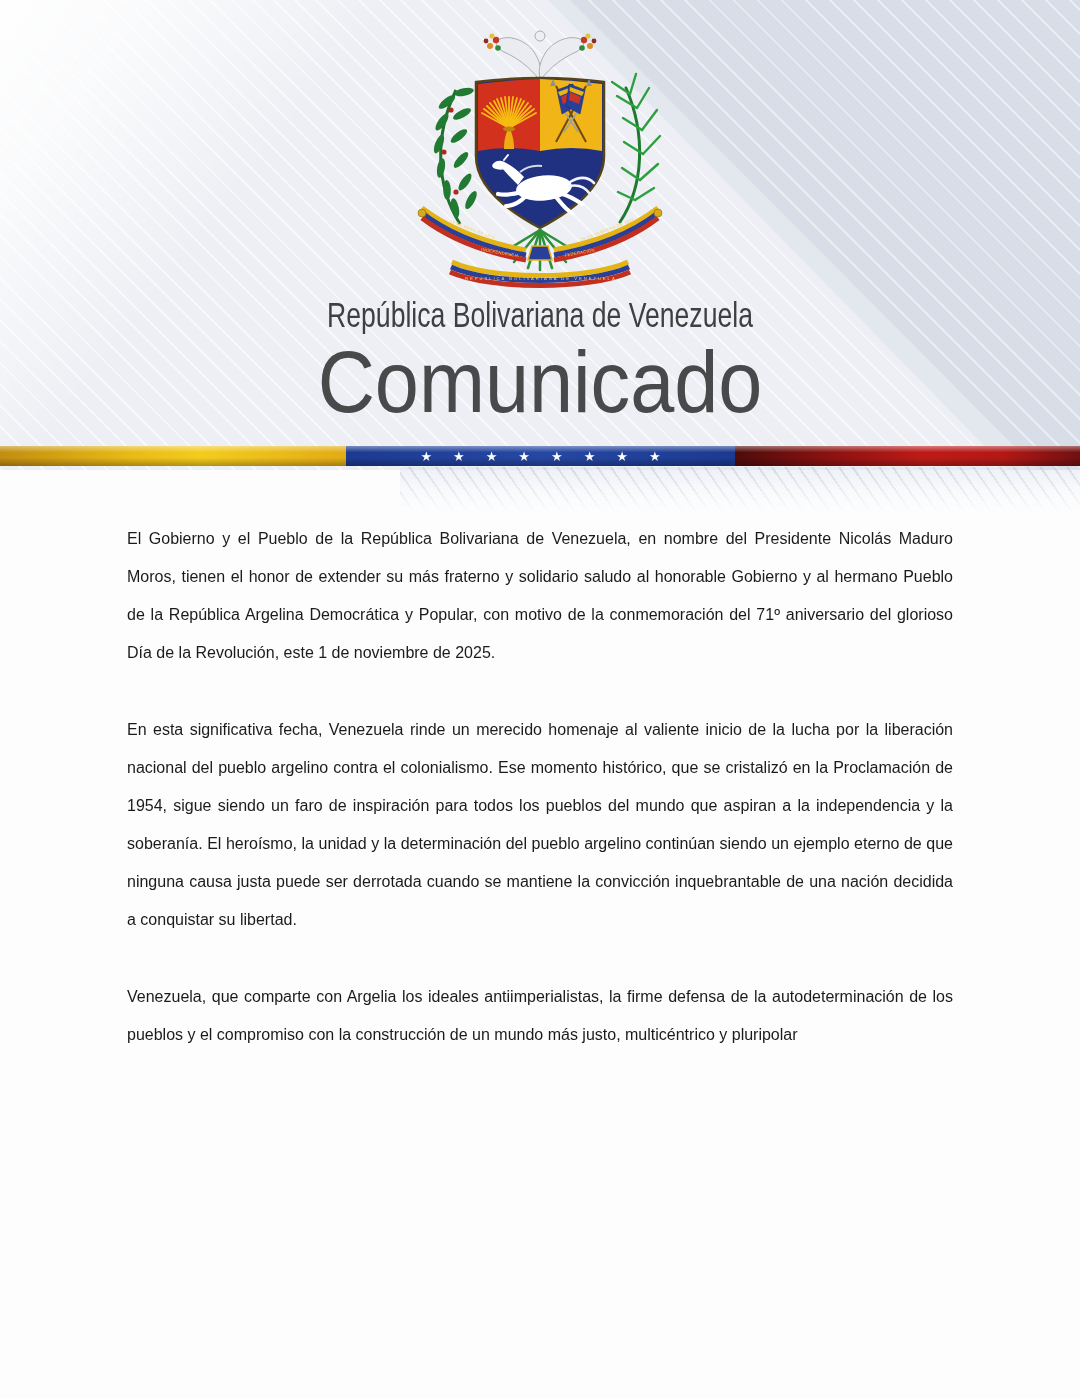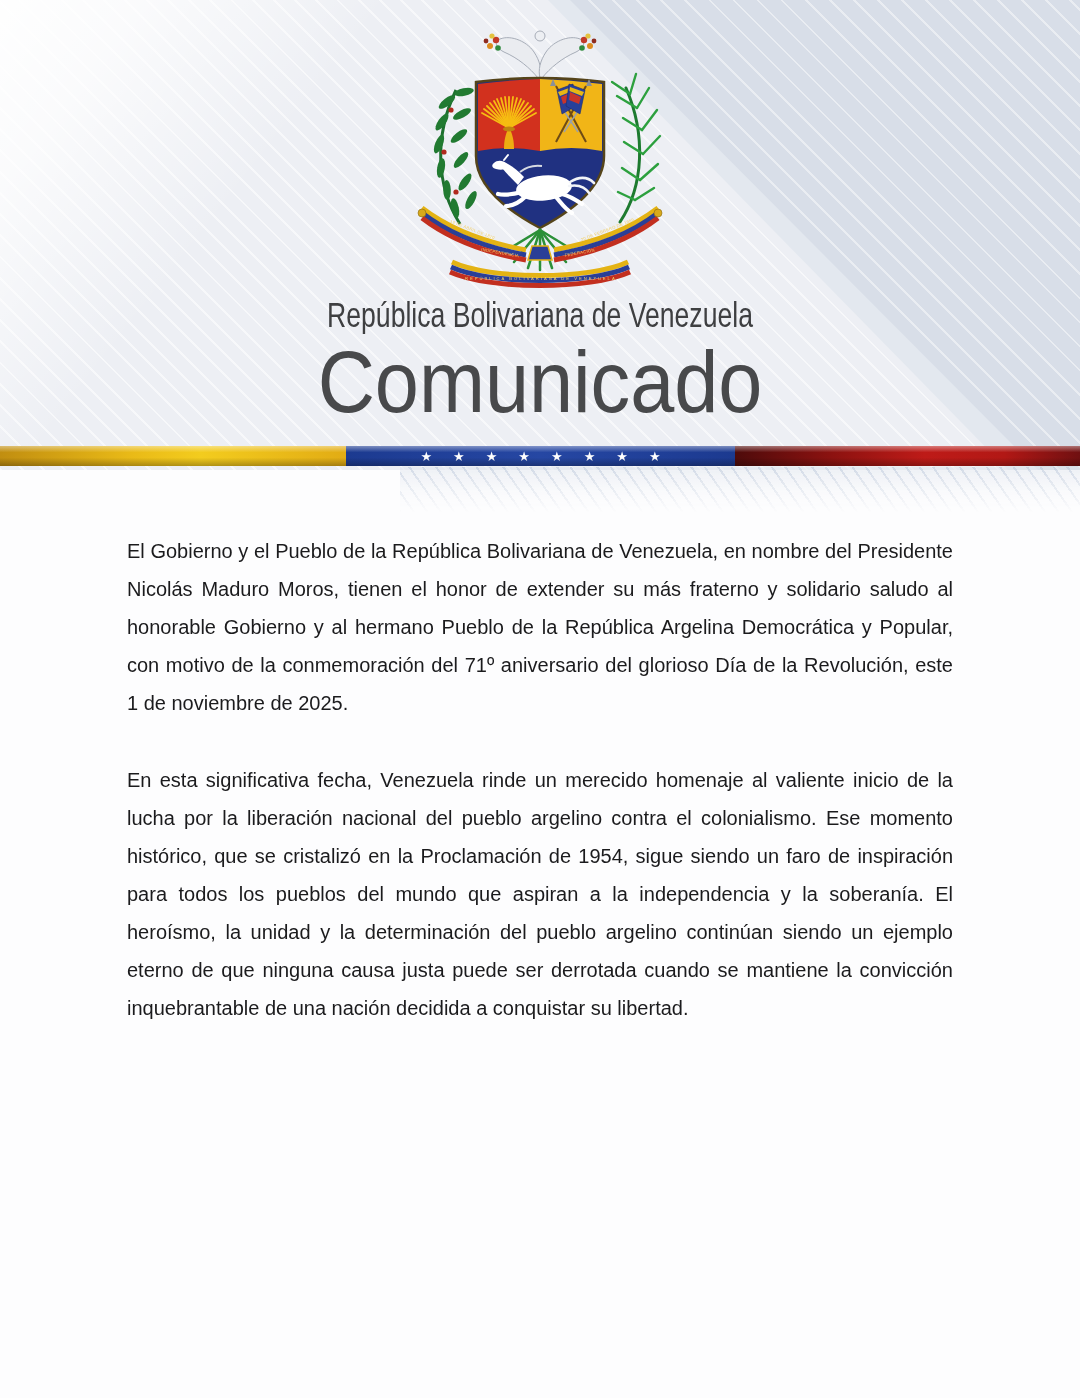--- a/index.html
+++ b/index.html
@@ -41,21 +41,21 @@
     background:linear-gradient(to right, #C18E10, #E9BA17 38%, #F3CC1E 58%, #E2AC14); }
   .seg-blue { width:389px; position:relative;
     background:linear-gradient(to right, #1C3A90, #2647A3 50%, #1C3A90);
     display:flex; align-items:center; justify-content:center; gap:21px; }
   .seg-red { flex:1;
     background:linear-gradient(to right, #4E0B0B, #8C1210 28%, #BE1B18 55%, #B21815 78%, #701011); }
   .star { color:#ffffff; font-size:13px; line-height:1; }
 
   
   .doc { position:absolute; top:520px; left:127px; width:826px; }
-  .para { font-size:20px; line-height:38px; color:#1B1B1D; text-align:justify; margin:12px 0 39px 0; }
+  .para { font-size:16px; line-height:38px; color:#1B1B1D; text-align:justify; margin:0 0 39px 0; }
 
   .rib-text { fill:#F2D06B; font-size:4.2px; letter-spacing:0.3px; }
 </style>
 </head>
 <body>
 
 <div class="page">
 
   <header class="hero">
     <div class="hero-stripes"></div>
@@ -228,15 +228,16 @@
           <span class="star">★</span>
         </span>
     </div>
     <div class="seg-red"></div>
   </div>
   <div class="underbar-sheen"></div>
 
   <main class="doc">
     <p class="para">El Gobierno y el Pueblo de la República Bolivariana de Venezuela, en nombre del Presidente Nicolás Maduro Moros, tienen el honor de extender su más fraterno y solidario saludo al honorable Gobierno y al hermano Pueblo de la República Argelina Democrática y Popular, con motivo de la conmemoración del 71º aniversario del glorioso Día de la Revolución, este 1 de noviembre de 2025.</p>
     <p class="para">En esta significativa fecha, Venezuela rinde un merecido homenaje al valiente inicio de la lucha por la liberación nacional del pueblo argelino contra el colonialismo. Ese momento histórico, que se cristalizó en la Proclamación de 1954, sigue siendo un faro de inspiración para todos los pueblos del mundo que aspiran a la independencia y la soberanía. El heroísmo, la unidad y la determinación del pueblo argelino continúan siendo un ejemplo eterno de que ninguna causa justa puede ser derrotada cuando se mantiene la convicción inquebrantable de una nación decidida a conquistar su libertad.</p>
+    <p class="para">Venezuela, que comparte con Argelia los ideales antiimperialistas, la firme defensa de la autodeterminación de los pueblos y el compromiso con la construcción de un mundo más justo, multicéntrico y pluripolar</p>
   </main>
 
 </div>
 
 </body></html>

